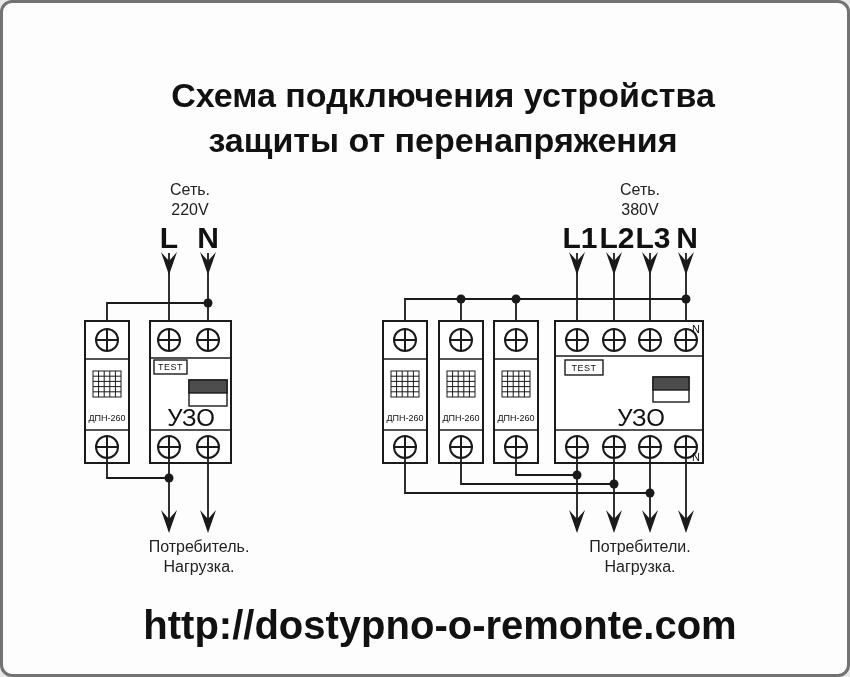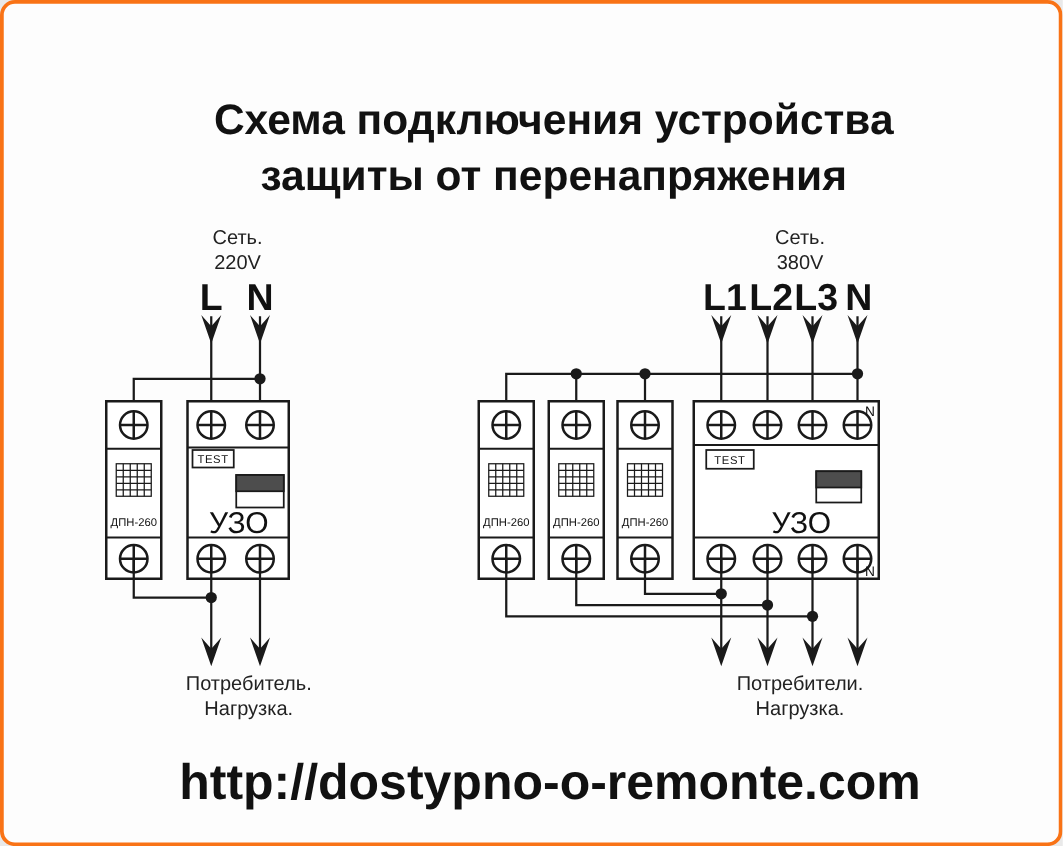--- a/index.html
+++ b/index.html
@@ -1,20 +1,20 @@
 <!DOCTYPE html>
 <html><head>
 <meta charset="utf-8">
 <style>
   html,body{margin:0;padding:0;background:#e9e9e9;}
   .page{
     position:relative;
     width:850px;height:677px;
     background:#fdfdfd;
-    border:3px solid #f97316;
+    border:3px solid #737373;
     border-radius:12px;
     box-sizing:border-box;
     overflow:hidden;
     font-family:"Liberation Sans", sans-serif;
   }
   svg{display:block;}
   .wire{stroke:#1a1a1a;stroke-width:1.8;fill:none;}
   .box{stroke:#1a1a1a;stroke-width:2;fill:#ffffff;}
   .divider{stroke:#1a1a1a;stroke-width:1.6;}
   .dot{fill:#1a1a1a;}

